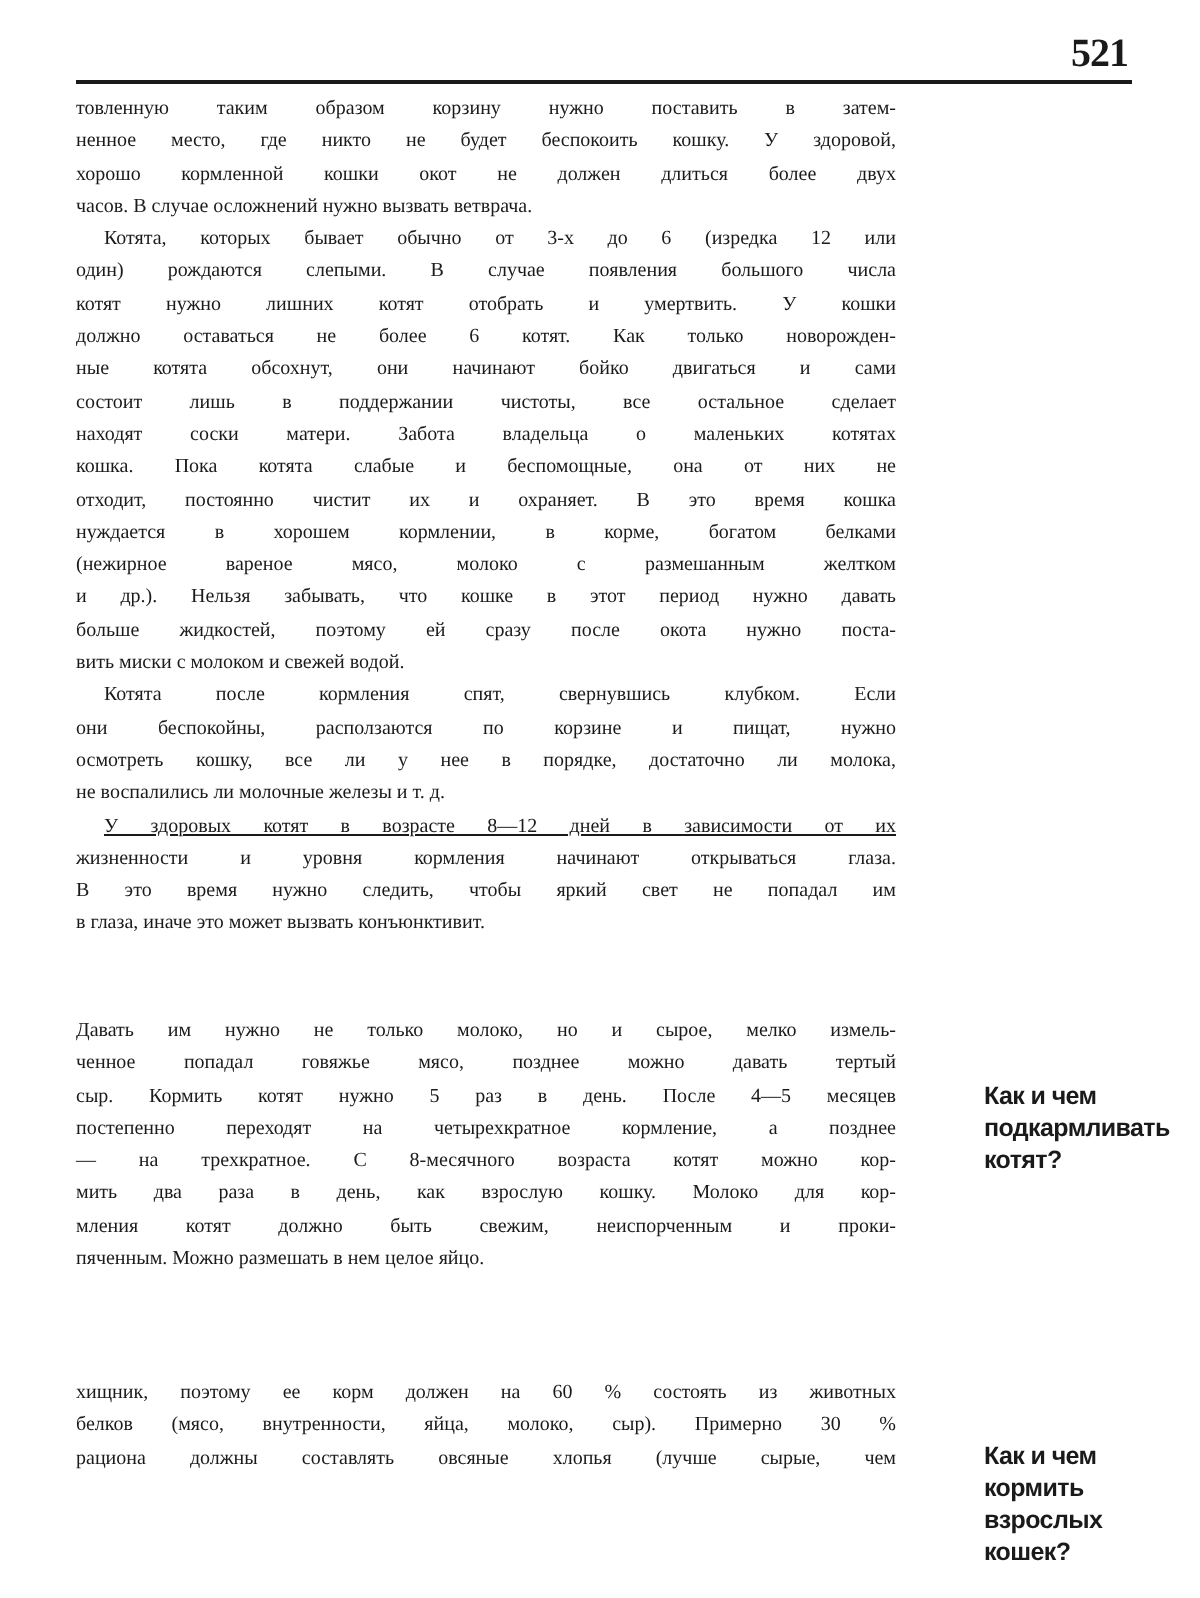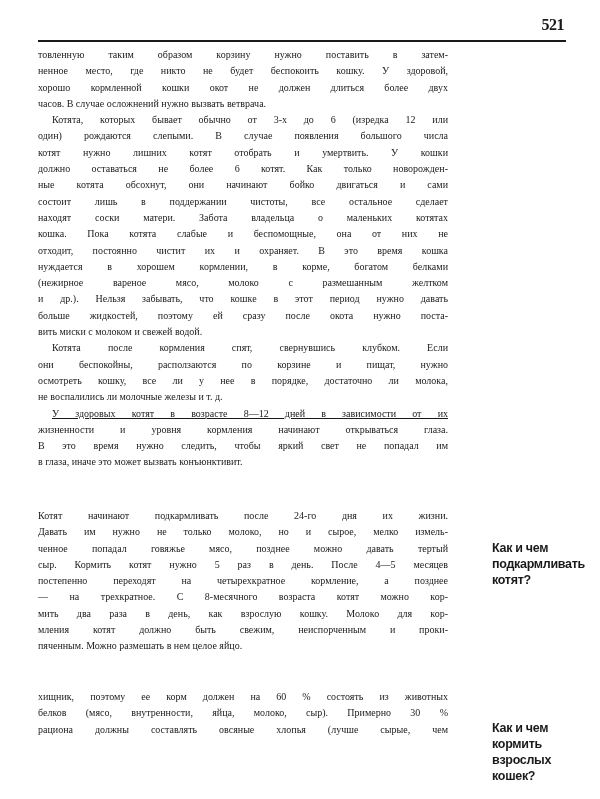--- a/index.html
+++ b/index.html
@@ -1,18 +1,18 @@
 <!DOCTYPE html>
 <html><head>
 <meta charset="utf-8">
 <style>
   html, body { margin:0; padding:0; background:#ffffff; }
   body { width:600px; height:799px; position:relative; overflow:hidden; color:#1a1a1a;
          font-family:"Liberation Serif", "DejaVu Serif", serif; }
-  .page-number { position:absolute; right:36px; top:16px; font-weight:bold; font-size:16px; letter-spacing:-0.5px; }
+  .page-number { position:absolute; right:36px; top:16px; font-weight:bold; font-size:20px; letter-spacing:-0.5px; }
   .rule { position:absolute; left:38px; top:40px; width:528px; height:2px; background:#1a1a1a; }
   .col { position:absolute; left:38px; width:410px; font-size:10px; line-height:16.3px; text-align:justify; }
   .col p { margin:0; text-indent:0; }
   .line { display:block; text-align:justify; text-align-last:justify; white-space:nowrap; }
   .line.last { text-align-last:left; }
   .side { position:absolute; left:492px; width:110px; font-family:"Liberation Sans", "DejaVu Sans", sans-serif;
           font-weight:bold; font-size:12.5px; line-height:16px; letter-spacing:-0.3px;margin-top:30px; }
 </style>
 </head>
 <body>
@@ -52,21 +52,20 @@
   <p>
     <span class="line" style="padding-left:14px;text-decoration:underline;">У здоровых котят в возрасте 8—12 дней в зависимости от их</span>
     <span class="line">жизненности и уровня кормления начинают открываться глаза.</span>
     <span class="line">В это время нужно следить, чтобы яркий свет не попадал им</span>
     <span class="line last">в глаза, иначе это может вызвать конъюнктивит.</span>
   </p>
 </div>
 
 <div class="col" style="top:508px;">
   <p>
-    <span class="line">Котят начинают подкармливать после 24-го дня их жизни.</span>
     <span class="line">Давать им нужно не только молоко, но и сырое, мелко измель-</span>
     <span class="line">ченное попадал говяжье мясо, позднее можно давать тертый</span>
     <span class="line">сыр. Кормить котят нужно 5 раз в день. После 4—5 месяцев</span>
     <span class="line">постепенно переходят на четырехкратное кормление, а позднее</span>
     <span class="line">— на трехкратное. С 8-месячного возраста котят можно кор-</span>
     <span class="line">мить два раза в день, как взрослую кошку. Молоко для кор-</span>
     <span class="line">мления котят должно быть свежим, неиспорченным и проки-</span>
     <span class="line last">пяченным. Можно размешать в нем целое яйцо.</span>
   </p>
 </div>

